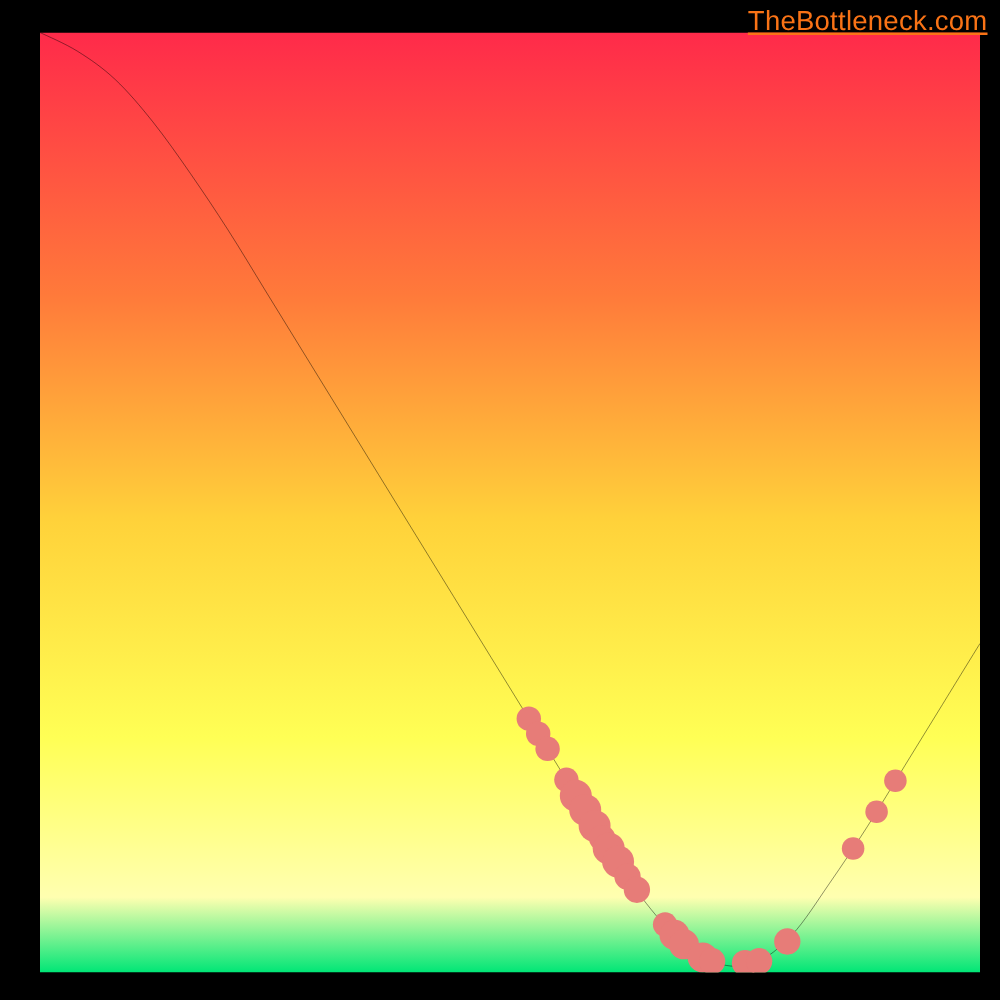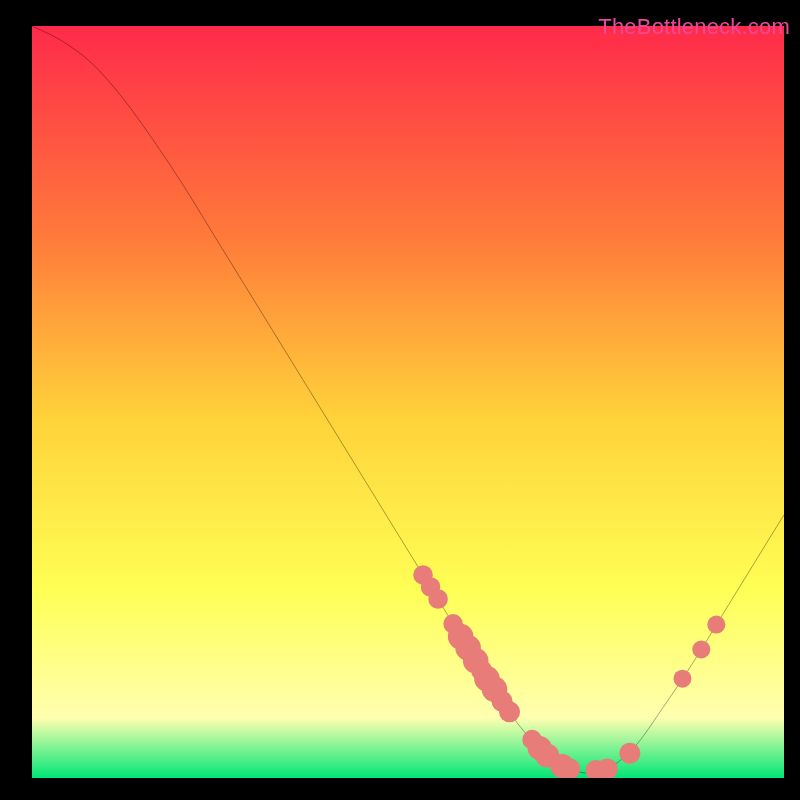--- a/index.html
+++ b/index.html
@@ -12,27 +12,28 @@
     overflow: hidden;
   }
   .frame {
     position: relative;
     width: 800px;
     height: 800px;
     background: #000;
   }
   .attribution {
     position: absolute;
-    top: 14px;
+    top: 4px;
     right: 10px;
-    color: #ec4899;
+    color: #f97316;
     font-size: 22px;
     font-weight: 500;
     letter-spacing: 0.2px;
     z-index: 5;
+    text-decoration: underline;
   }
   .plot {
     position: absolute;
     left: 32px;
     top: 26px;
     width: 752px;
     height: 752px;
   }
   .plot svg {
     display: block;

